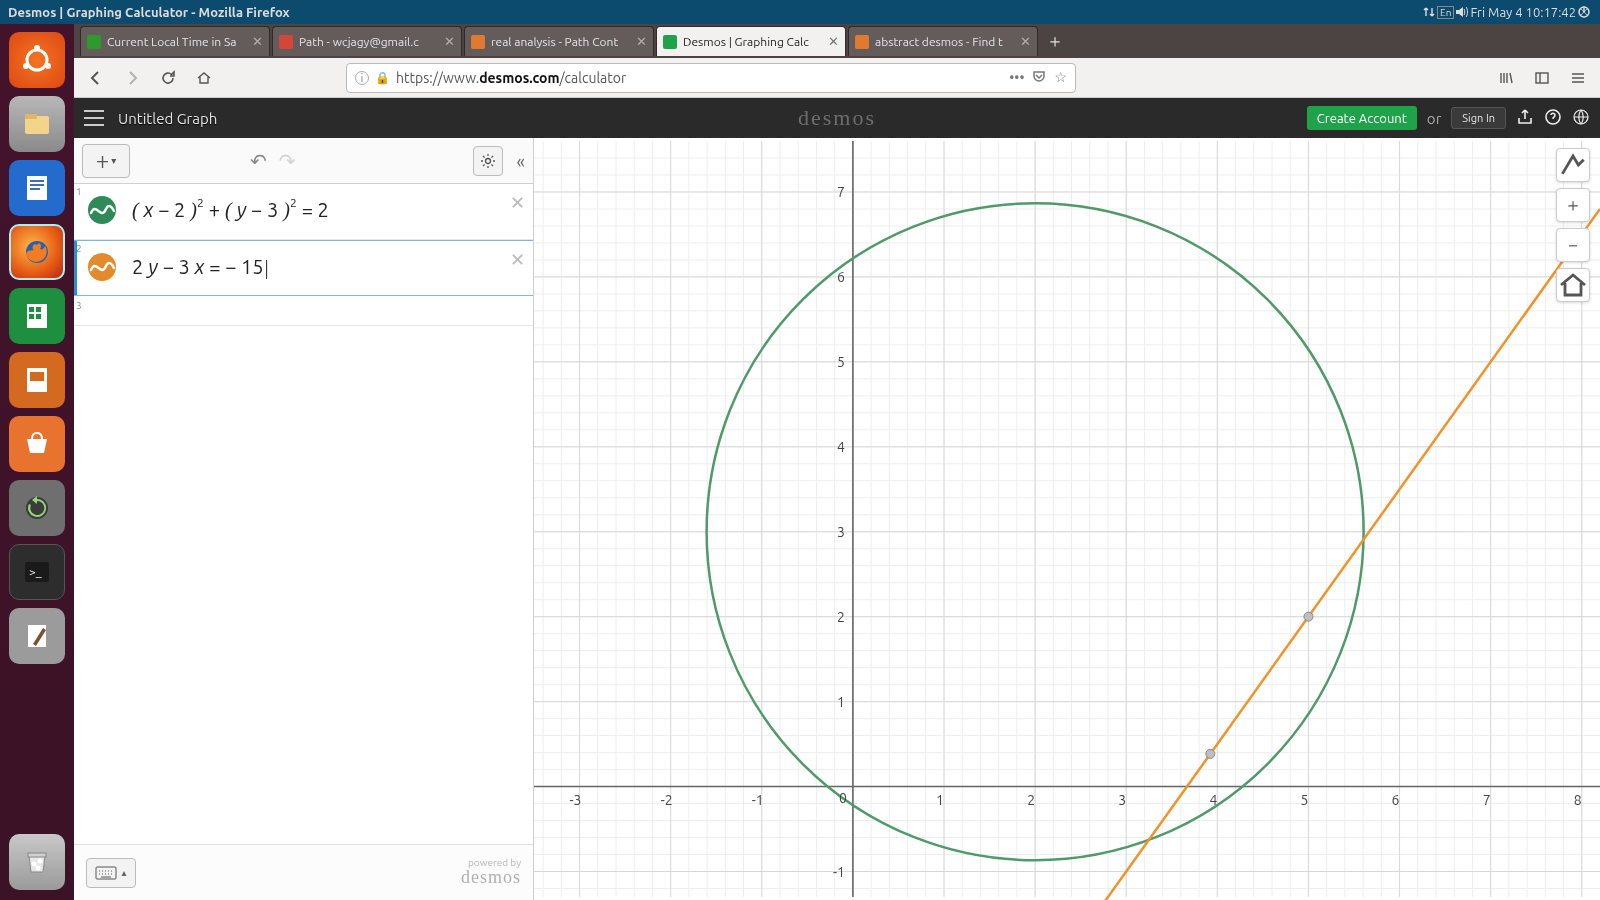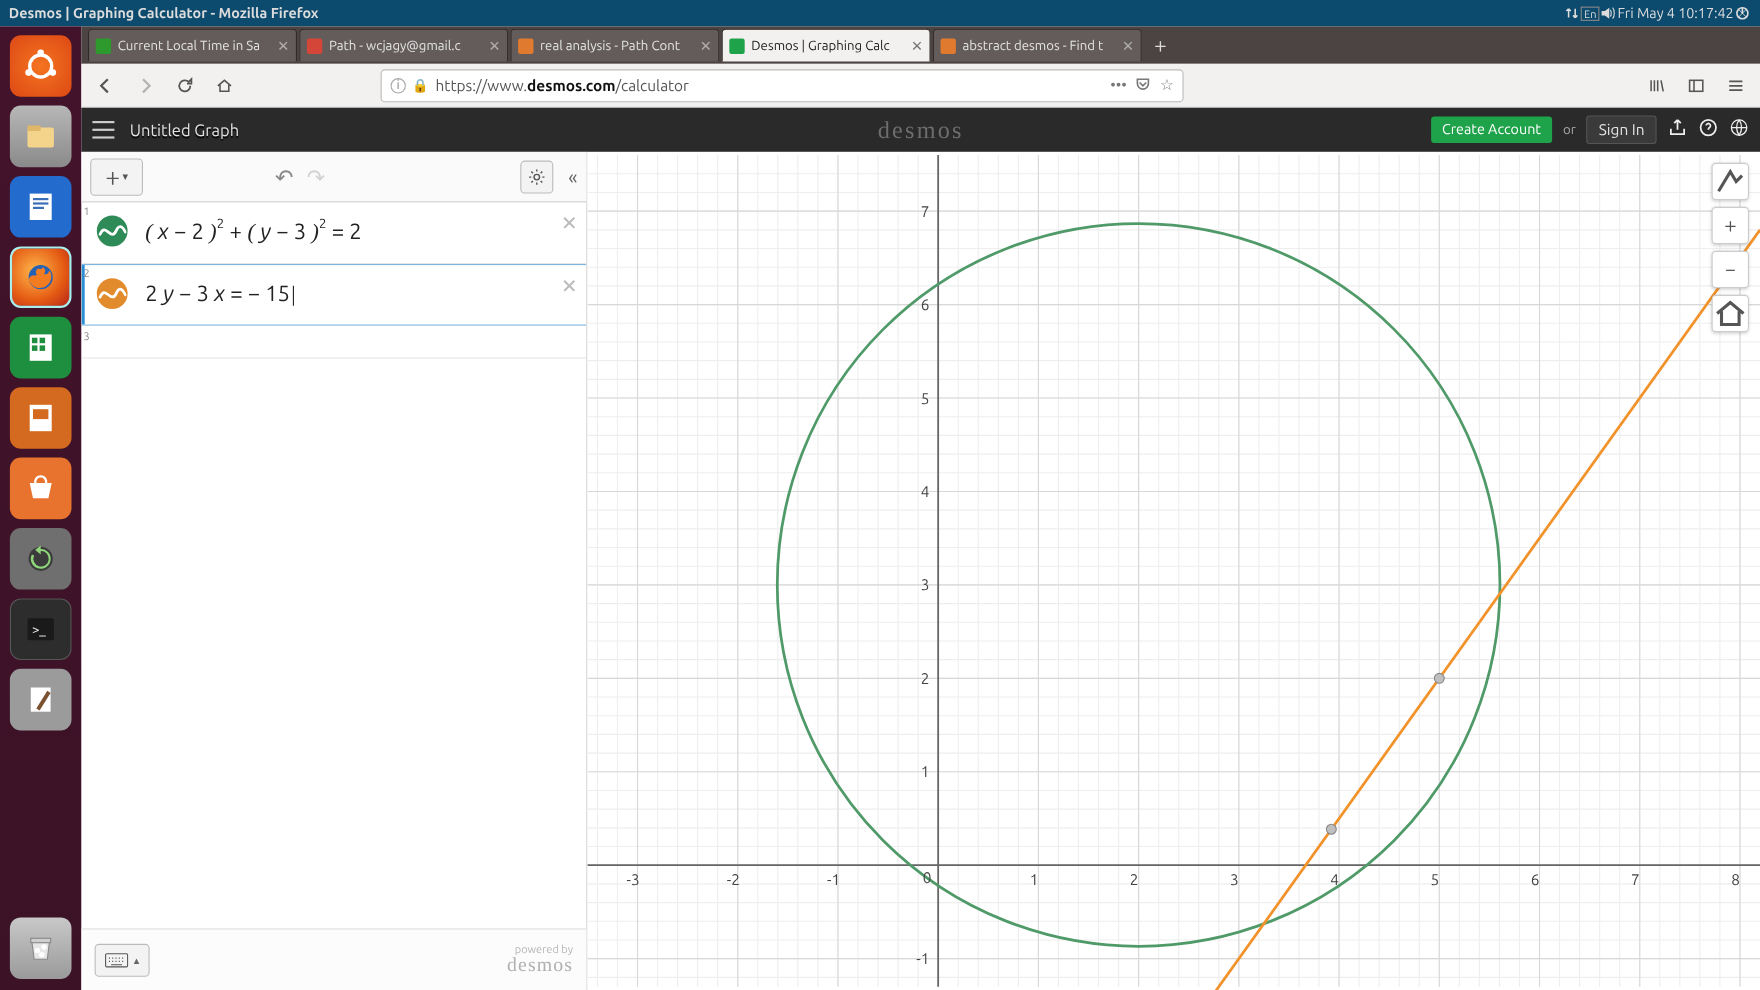--- a/index.html
+++ b/index.html
@@ -65,23 +65,23 @@
   .desmos { position: relative; flex: 1; display: flex; flex-direction: column; }
   .dsm-top { height: 40px; background: #2a2a2a; color: #ddd; display: flex; align-items: center;
              padding: 0 10px; gap: 14px; }
   .hamburger { width:20px; height:16px; display:flex; flex-direction:column; justify-content:space-between; }
   .hamburger span{ height:2px; background:#ccc; }
   .dsm-title { font-size: 15px; color: #e3e3e3; text-shadow: 0 1px 1px #000; }
   .dsm-logo { position:absolute; left:50%; transform:translateX(-50%); font-family: Georgia, 'Times New Roman', serif; letter-spacing: 2px; font-size:22px; color:#6d6d6d; font-weight:400;}
   .dsm-right { margin-left: auto; display: flex; align-items: center; gap: 10px; }
   .btn-create { background:#1fa34a; color:#fff; border:none; padding:5px 10px; border-radius:3px;
                 font-size:13px; cursor:pointer; }
-  .dsm-or { color:#aaa; font-size:12px; }
+  .dsm-or { color:#aaa; font-size:15px; }
   .btn-signin { background:#3a3a3a; color:#e3e3e3; border:1px solid #555; padding:4px 10px;
-                border-radius:3px; font-size:14px; cursor:pointer; }
+                border-radius:3px; font-size:11px; cursor:pointer; }
   .dsm-ic { color:#eee; font-size:16px; }
 
   .dsm-body { flex: 1; display: flex; position: relative; overflow:hidden; }
 
   
   .exprpanel { width: 460px; background: #fff; border-right: 1px solid #d0d0d0;
                display: flex; flex-direction: column; position: relative; }
   .expr-toolbar { height: 46px; border-bottom: 1px solid #d0d0d0; display:flex;
                   align-items:center; padding:0 8px; background:#fafafa; }
   .addbtn { width: 48px; height: 34px; border:1px solid #bbb; border-radius:4px;

